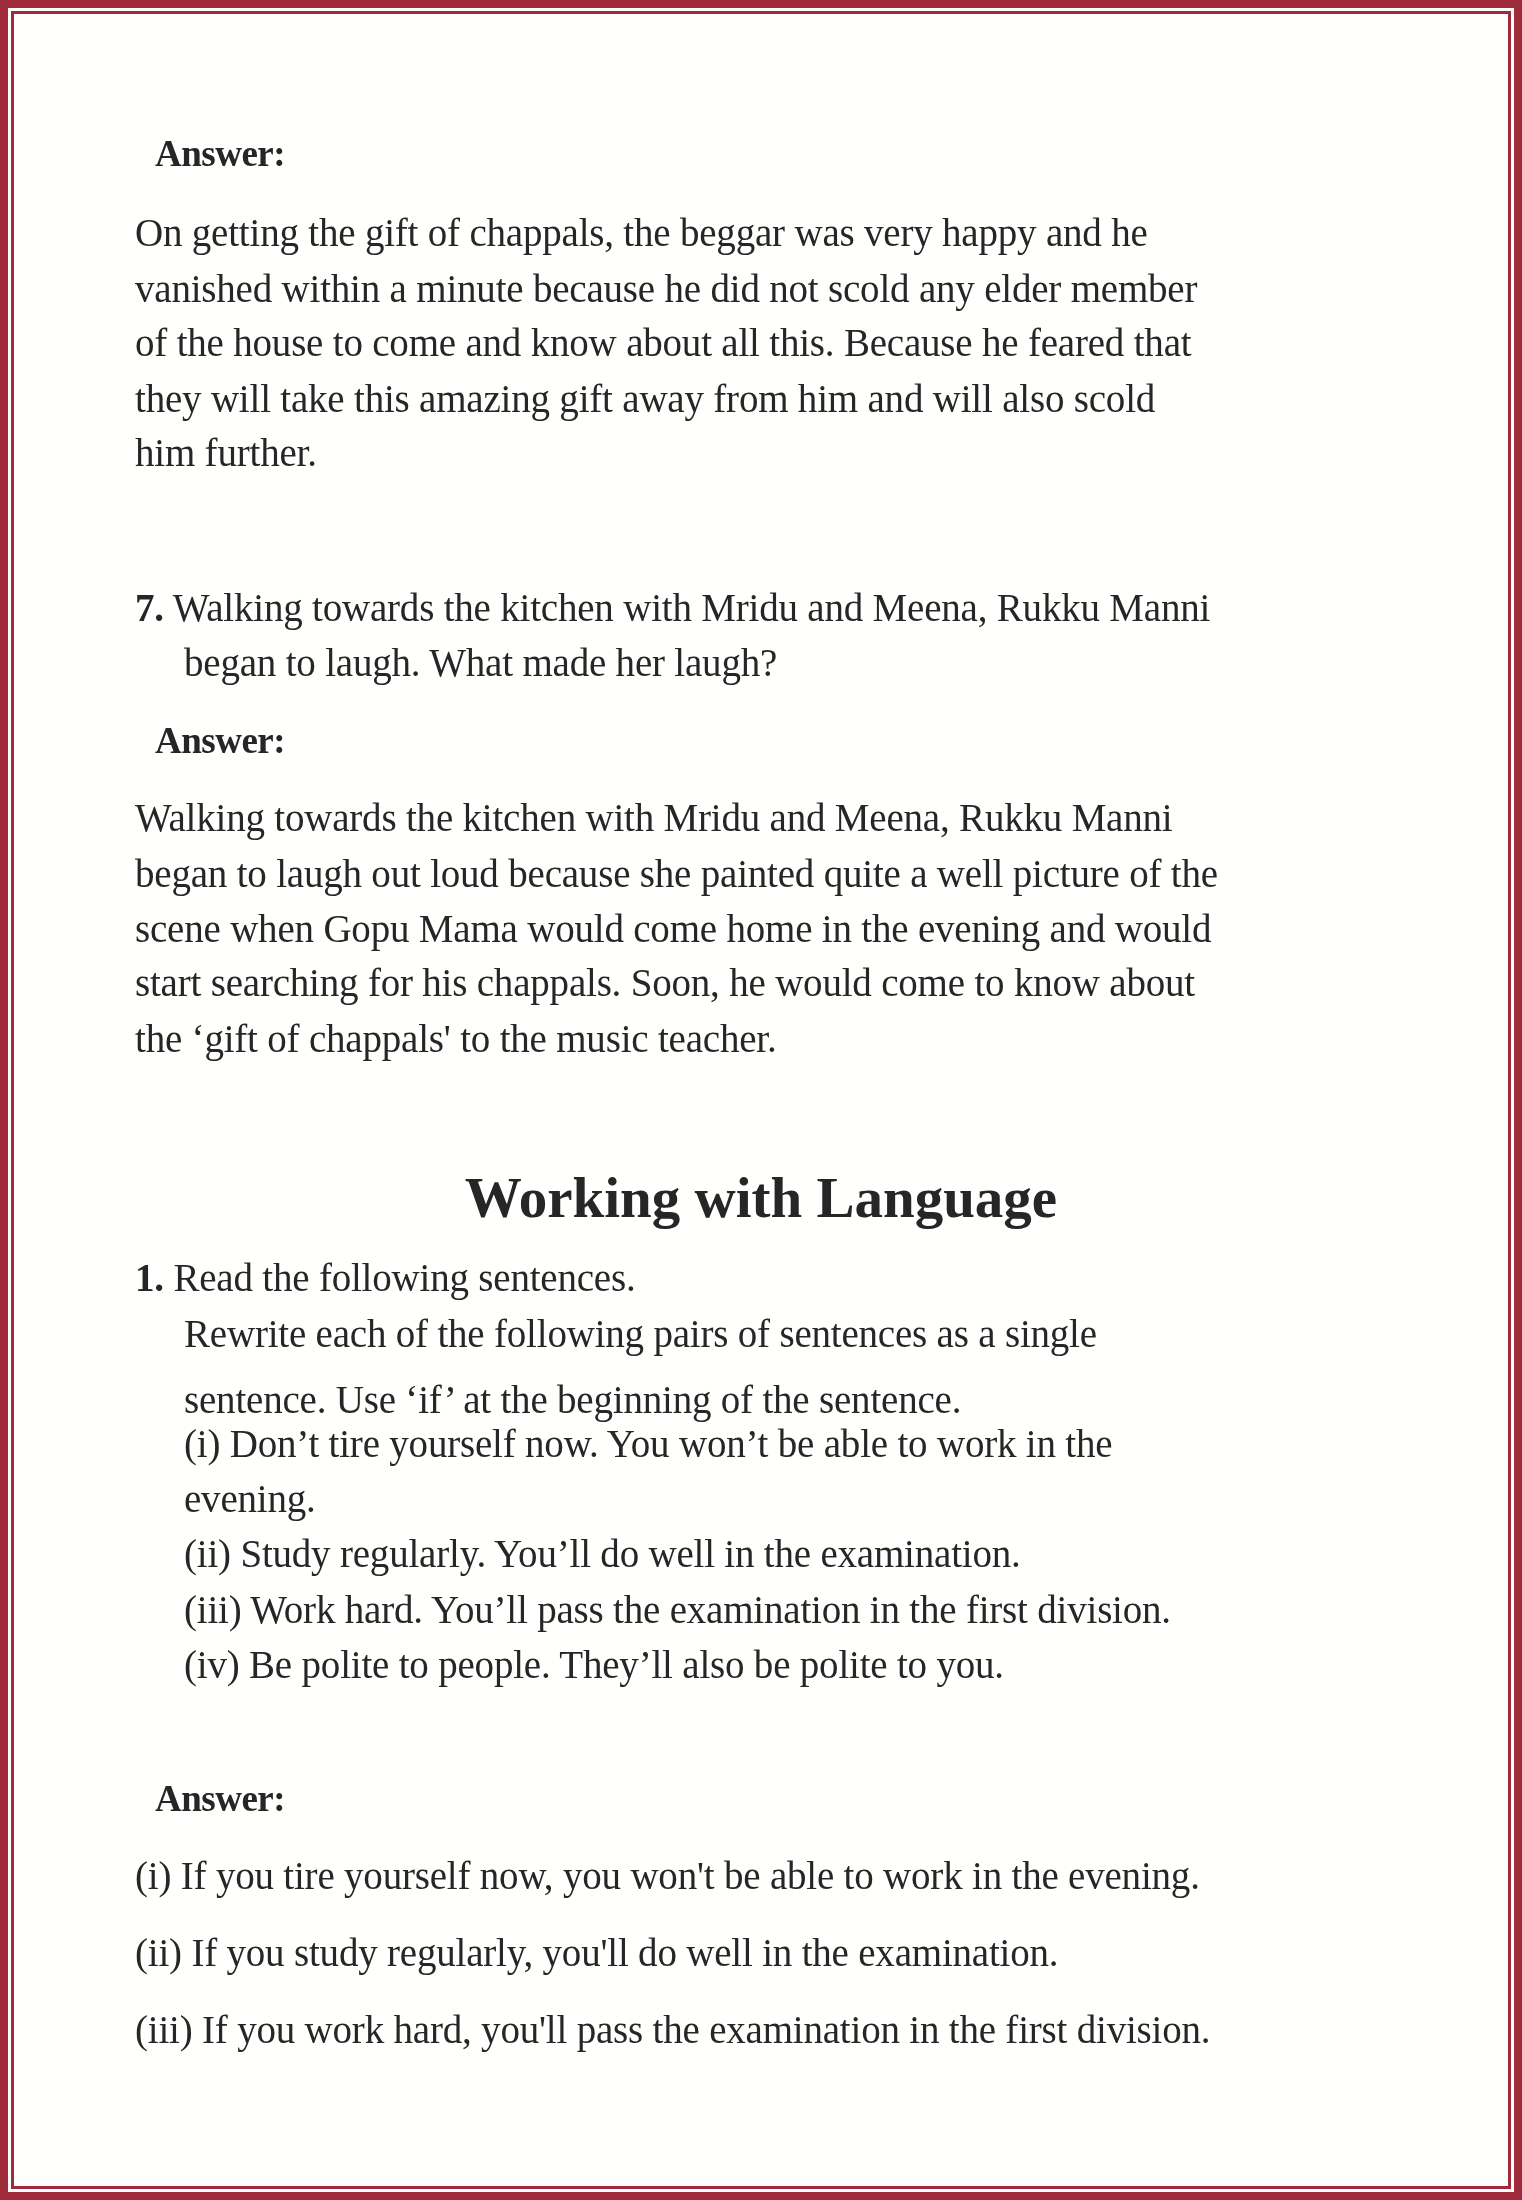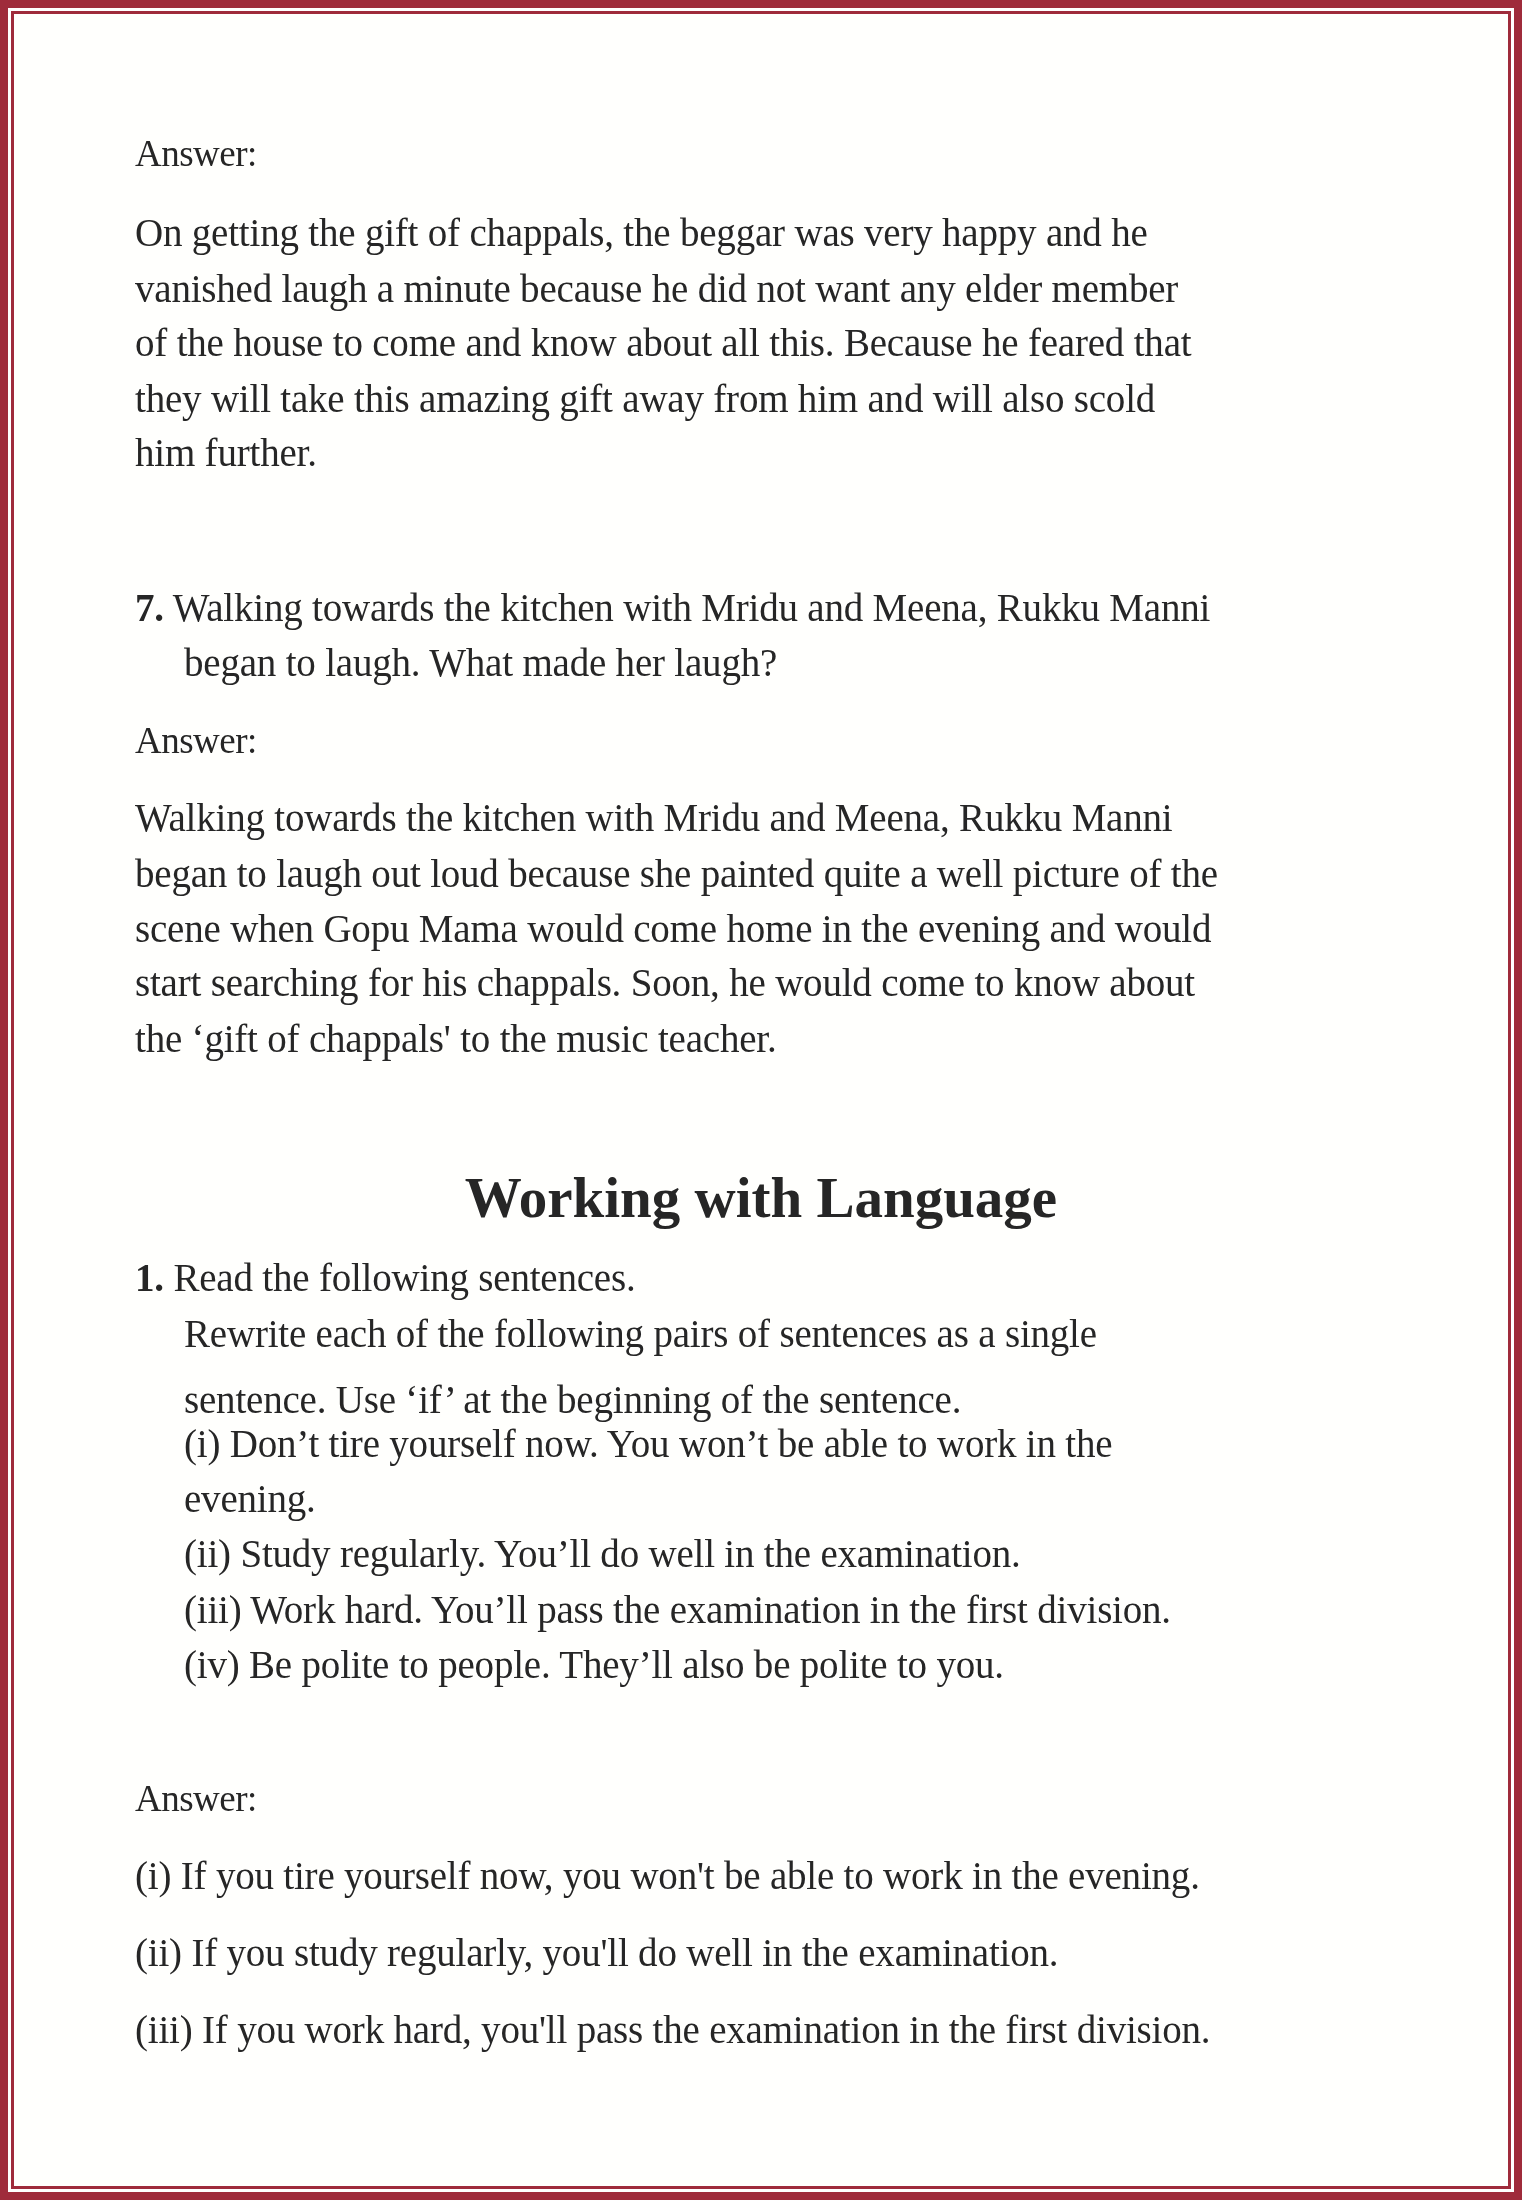--- a/index.html
+++ b/index.html
@@ -39,23 +39,24 @@
   .line {
     position: absolute;
     left: 135px;
     font-size: 39px;
     line-height: 48px;
     white-space: nowrap;
     letter-spacing: -0.2px;
   }
   .indent { left: 184px; }
   .answer-label {
-    font-weight: normal;
+    font-weight: bold;
     font-size: 37px;
     letter-spacing: -0.5px;
+    margin-left: 20px;
   }
   .qnum { font-weight: bold; }
   .heading {
     position: absolute;
     left: 0;
     width: 1522px;
     text-align: center;
     font-weight: bold;
     font-size: 57px;
     line-height: 56px;
@@ -65,21 +66,21 @@
 </head>
 <body>
 
 <div class="frame-outer"></div>
 <div class="frame-inner"></div>
 
 <div class="content">
 
   <div class="line answer-label" style="top:130px;">Answer:</div>
   <div class="line" style="top:209px;">On getting the gift of chappals,  the beggar  was very happy  and he</div>
-  <div class="line" style="top:265px;">vanished  laugh a minute because he did not want any elder member</div>
+  <div class="line" style="top:265px;">vanished  within a minute because he did not scold any elder member</div>
   <div class="line" style="top:319px;">of the house to come and know about all this. Because he feared that</div>
   <div class="line" style="top:375px;">they will take this amazing gift away  from him and will also scold</div>
   <div class="line" style="top:429px;">him further.</div>
 
   <div class="line" style="top:584px;">
     <span class="qnum">7.</span>
     <span>Walking  towards the kitchen with Mridu and Meena,  Rukku Manni</span>
   </div>
   <div class="line indent" style="top:639px;">began to laugh. What made her laugh?</div>
 

